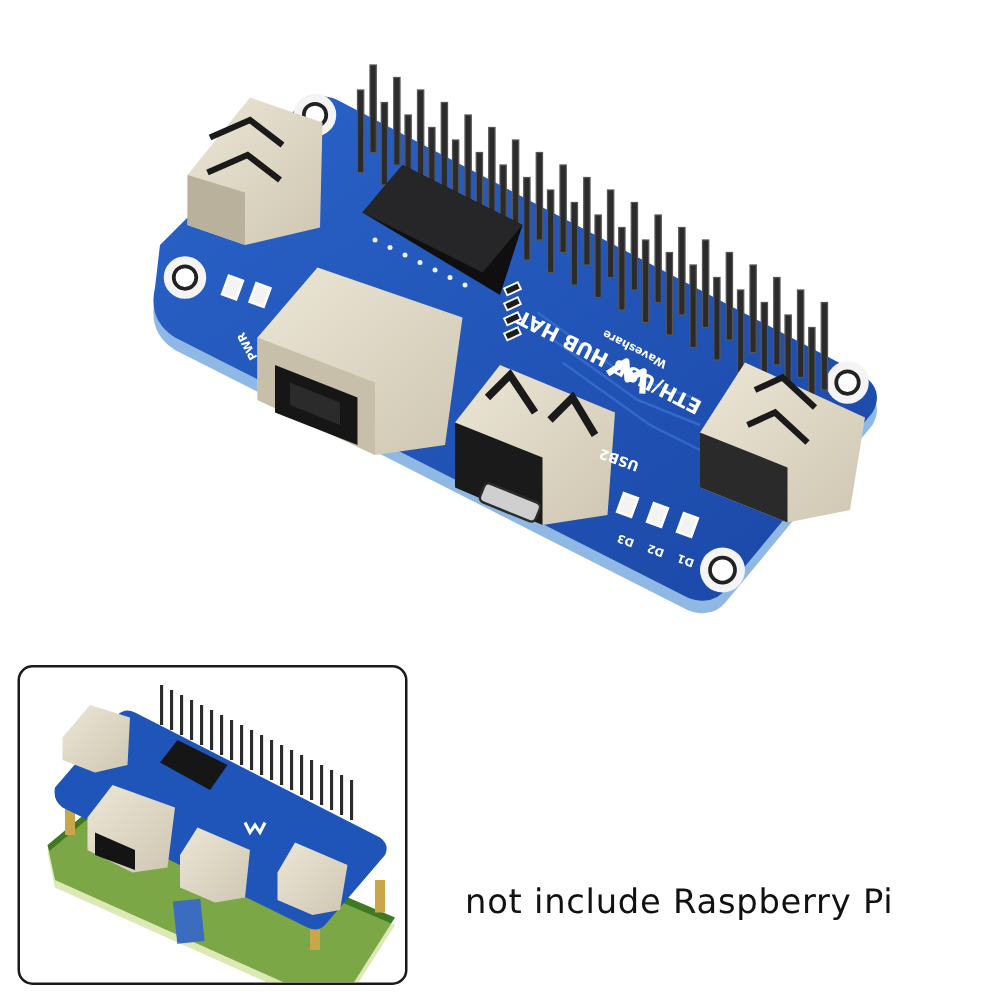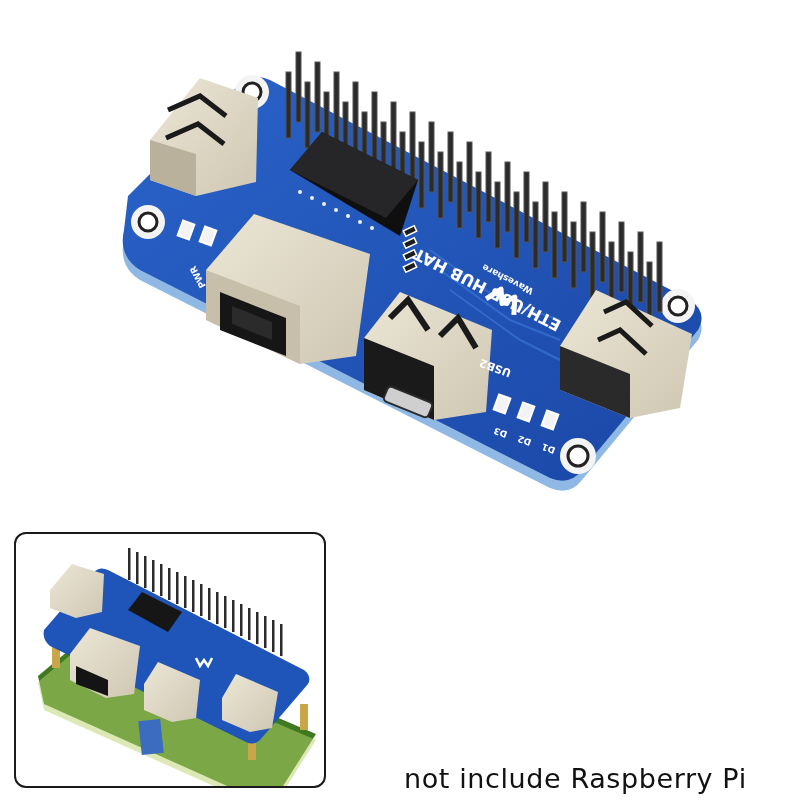--- a/index.html
+++ b/index.html
@@ -2,22 +2,22 @@
 <html><head>
 <meta charset="utf-8">
 <style>
   html, body { margin: 0; padding: 0; background: #ffffff; }
   body { width: 800px; height: 800px; position: relative; overflow: hidden;
          font-family: "DejaVu Sans", sans-serif; }
   .main-photo { position: absolute; left: 0; top: 0; width: 800px; height: 520px; }
   .inset { position: absolute; left: 14px; top: 532px; width: 308px; height: 252px;
            border: 2px solid #1a1a1a; border-radius: 12px; background: #fff; overflow: hidden; }
   .inset svg { position: absolute; left: 0; top: 0; }
-  .caption { position: absolute; left: 372px; top: 763px; font-size: 27px; color: #111;
-             letter-spacing: 0.6px; font-family: "DejaVu Sans", sans-serif; white-space: nowrap; margin-left: 32px; }
+  .caption { position: absolute; left: 372px; top: 706px; font-size: 27px; color: #111;
+             letter-spacing: 0.6px; font-family: "DejaVu Sans", sans-serif; white-space: nowrap; }
   .silk { fill: #ffffff; font-family: "DejaVu Sans", sans-serif; font-weight: bold; }
 </style>
 </head>
 <body>
 
 <div class="main-photo">
   <svg width="800" height="520" viewBox="0 0 800 520">
     <defs>
       <linearGradient id="pcbG" x1="0" y1="0" x2="1" y2="1">
         <stop offset="0" stop-color="#2a63c9"></stop>

